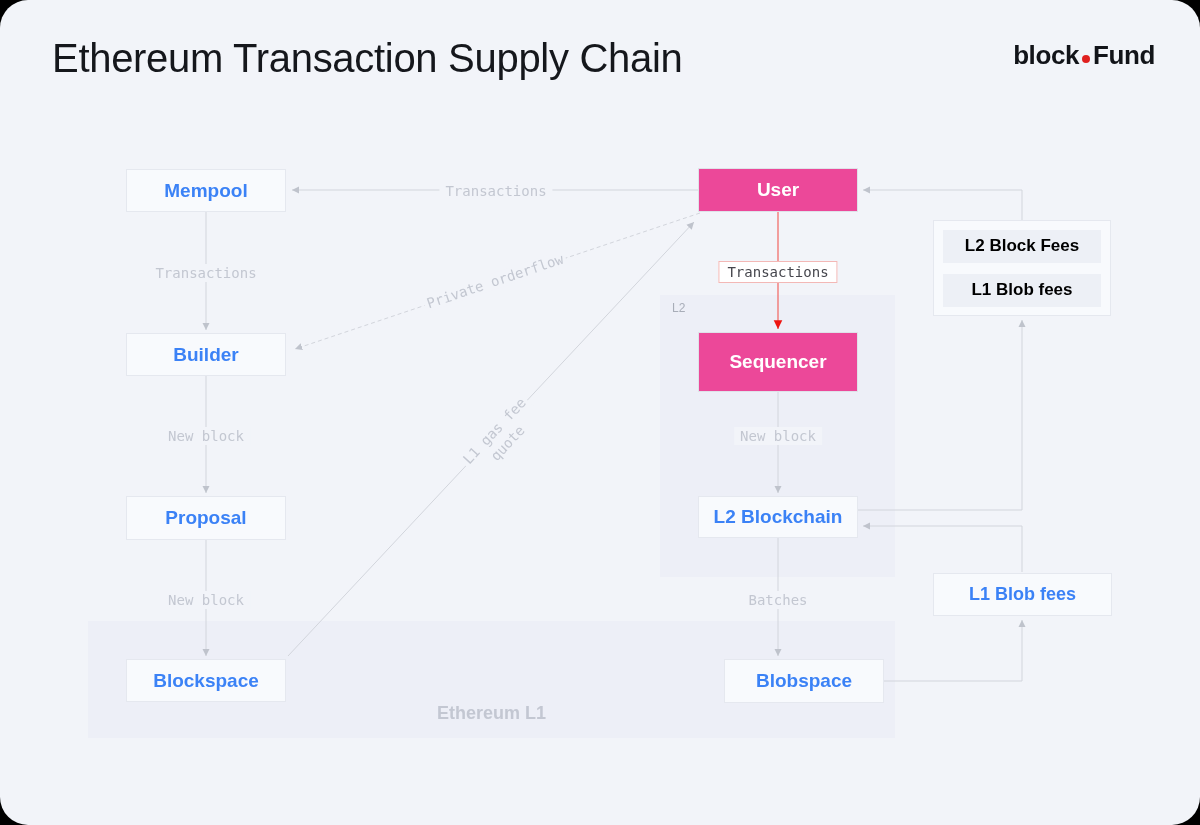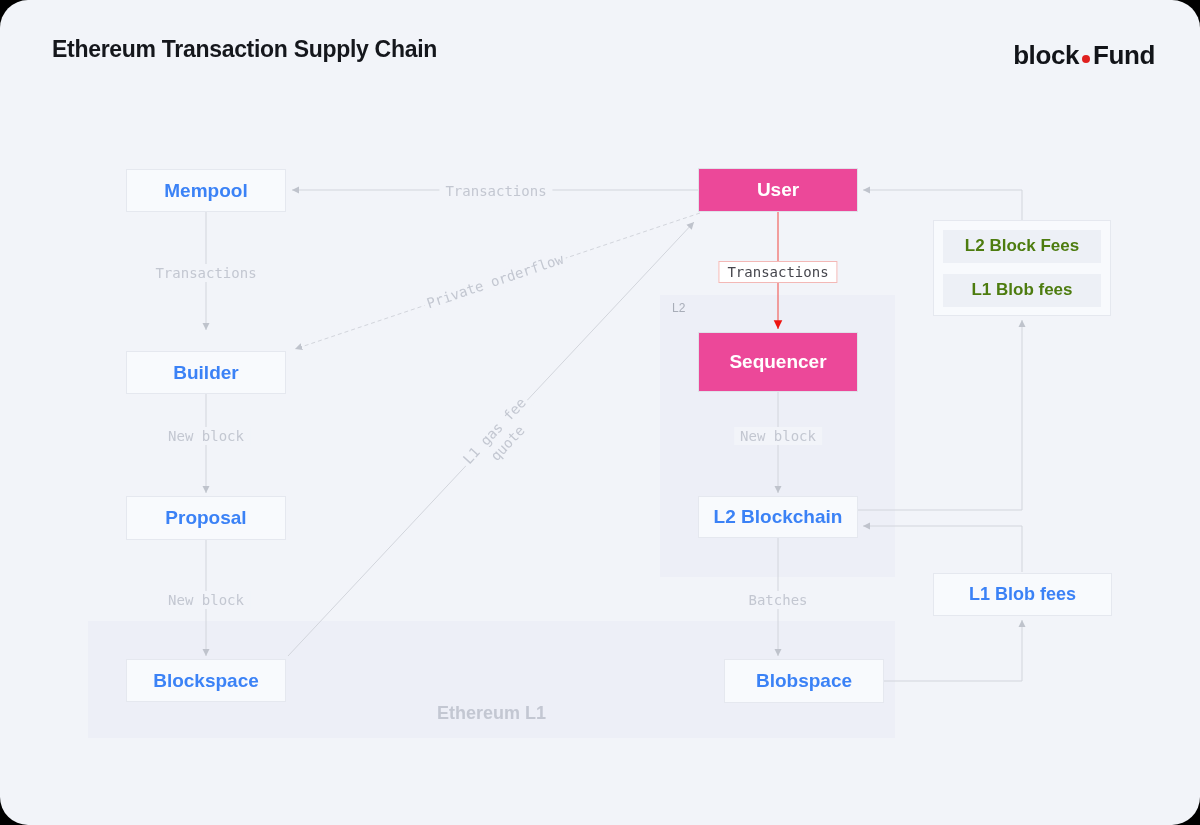--- a/index.html
+++ b/index.html
@@ -1,21 +1,21 @@
 <!DOCTYPE html>
 <html><head>
 <meta charset="utf-8">
 <style>
   html,body{margin:0;padding:0;background:#000;}
   body{width:1200px;height:825px;overflow:hidden;}
   .canvas{position:relative;width:1200px;height:825px;background:#f2f4f9;
     border-radius:28px;overflow:hidden;font-family:"Liberation Sans",sans-serif;}
 
   
-  .title{position:absolute;left:52px;top:36px;font-size:23px;font-weight:700;
+  .title{position:absolute;left:52px;top:36px;font-size:40px;font-weight:400;
     color:#15171c;letter-spacing:-0.3px;}
   .logo{position:absolute;top:40px;right:45px;display:flex;align-items:center;
     font-size:26px;font-weight:700;color:#121419;letter-spacing:-0.4px;}
   .logo-dot{width:8px;height:8px;border-radius:50%;background:#e0201f;margin:6px 3px 0 3px;}
 
   
   .region{position:absolute;background:#edeff7;}
   .region-l2{left:660px;top:295px;width:235px;height:282px;}
   .region-l1{left:88px;top:621px;width:807px;height:117px;}
   .region-label-l2{position:absolute;left:672px;top:301px;font-size:12px;
@@ -28,34 +28,34 @@
   .wire{stroke:#d2d5dc;stroke-width:1;fill:none;}
   .wire-dashed{stroke-dasharray:4 3;}
   .wire-red{stroke:#f2635f;stroke-width:1.2;fill:none;}
 
   
   .node{position:absolute;box-sizing:border-box;display:flex;align-items:center;
     justify-content:center;font-weight:700;font-size:19px;z-index:3;}
   .node-faded{background:#f8fafd;border:1px solid #e5e8ef;color:#3b82f6;}
   .node-red{background:#ec4899;border:1px solid #dfe2e9;color:#ffffff;}
   .n-mempool{left:126px;top:169px;width:160px;height:43px;}
-  .n-builder{left:126px;top:351px;width:160px;height:43px;}
+  .n-builder{left:126px;top:333px;width:160px;height:43px;}
   .n-proposal{left:126px;top:496px;width:160px;height:44px;}
   .n-blockspace{left:126px;top:659px;width:160px;height:43px;}
   .n-user{left:698px;top:168px;width:160px;height:44px;}
   .n-sequencer{left:698px;top:332px;width:160px;height:60px;}
   .n-l2bc{left:698px;top:496px;width:160px;height:42px;}
   .n-blobspace{left:724px;top:659px;width:160px;height:44px;}
   .n-l1bf-right{left:933px;top:573px;width:179px;height:43px;font-size:18px;}
 
   
   .fees-panel{position:absolute;left:933px;top:220px;width:178px;height:96px;
     box-sizing:border-box;background:#f8fafd;border:1px solid #e5e8ef;z-index:3;
     display:flex;flex-direction:column;justify-content:center;gap:11px;padding:0 9px;}
-  .fee-chip{background:#edf0f6;color:#4d7c0f;font-weight:700;font-size:17px;
+  .fee-chip{background:#edf0f6;color:#000000;font-weight:700;font-size:17px;
     height:33px;display:flex;align-items:center;justify-content:center;}
 
   
   .elabel{position:absolute;z-index:4;transform:translate(-50%,-50%);
     font-family:"DejaVu Sans Mono","Liberation Mono",monospace;font-size:14px;
     color:#c3c7d1;background:#f2f4f9;padding:1px 6px;white-space:nowrap;}
   .el-trans-top{left:496px;top:191px;}
   .el-trans-left{left:206px;top:273px;}
   .el-newblock-1{left:206px;top:436px;}
   .el-newblock-2{left:206px;top:600px;}

